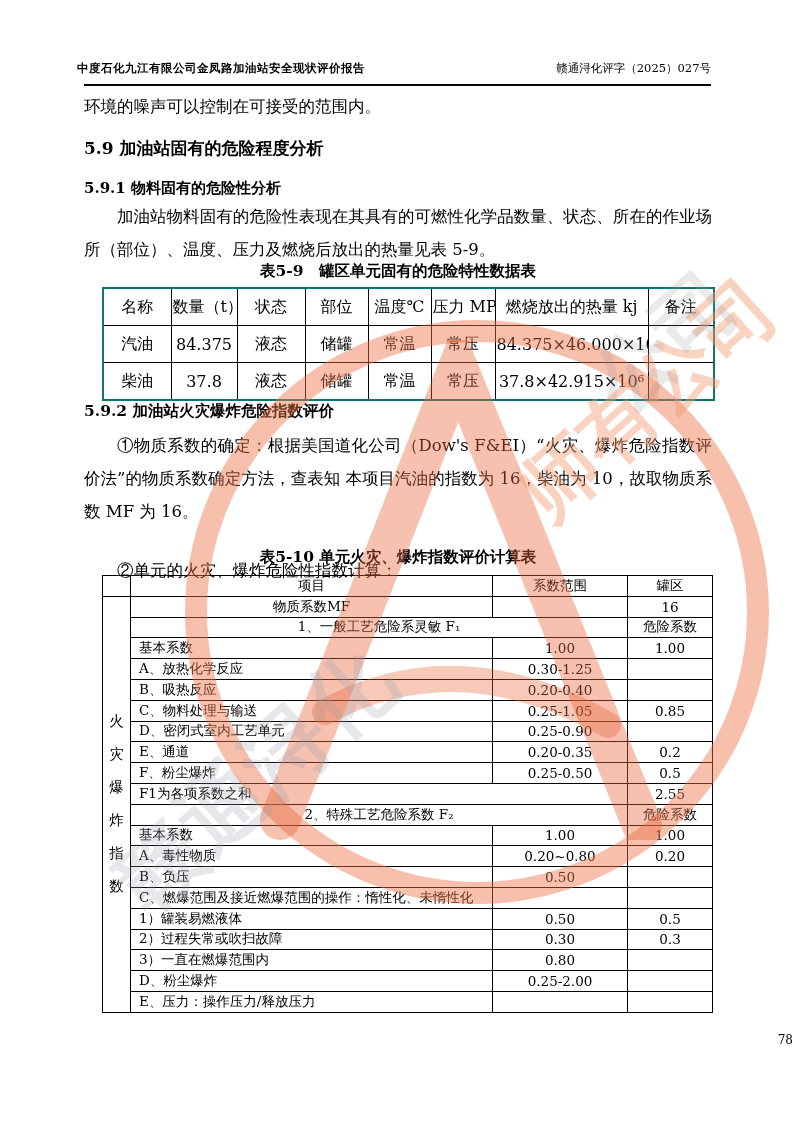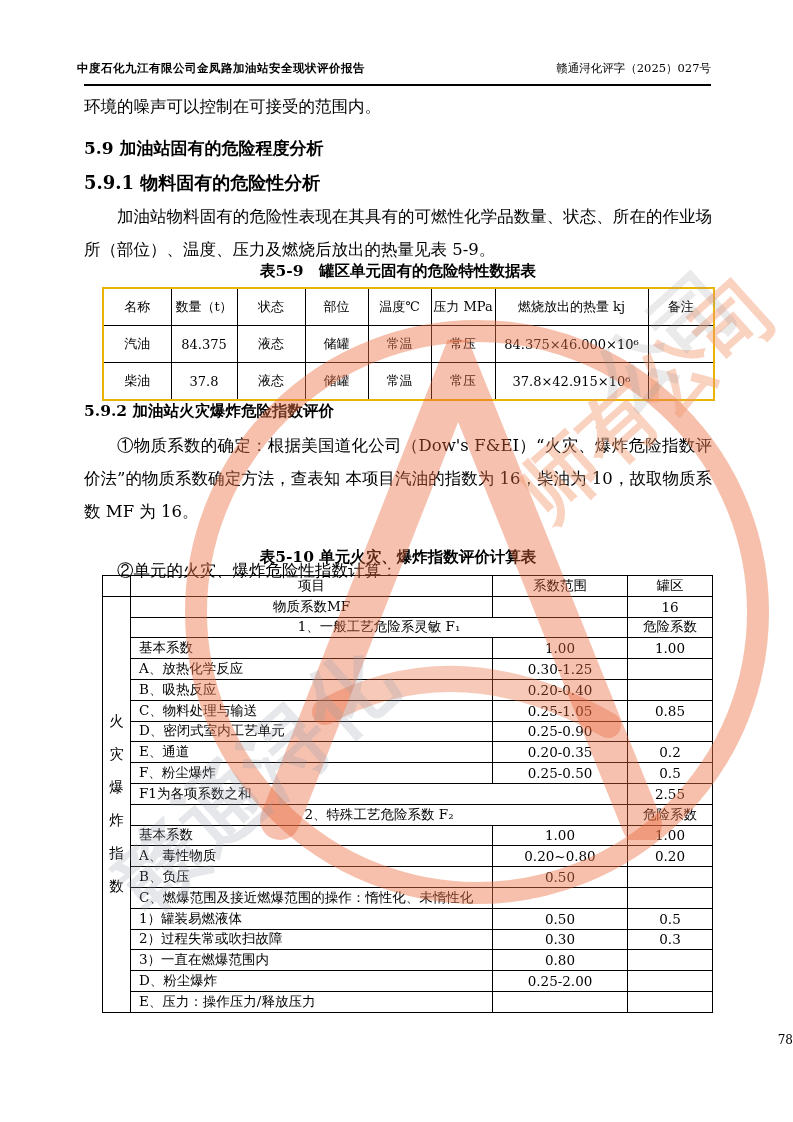--- a/index.html
+++ b/index.html
@@ -5,33 +5,33 @@
   html,body{margin:0;padding:0;background:#e8e8e8;}
   .page{position:relative;width:793px;height:1122px;background:#ffffff;margin:0 auto;
         font-family:"DejaVu Serif","Liberation Serif",serif;color:#000;overflow:hidden;}
   
   .hdr-left{position:absolute;left:77px;top:61px;font-size:11.5px;font-weight:bold;letter-spacing:.5px;}
   .hdr-right{position:absolute;right:82px;top:61px;font-size:11.5px;font-weight:normal;}
   .hdr-rule{position:absolute;left:84px;right:82px;top:84px;border-top:2px solid #000;height:0;}
   
   .intro{position:absolute;left:84px;top:96px;font-size:16.5px;}
   .h59{position:absolute;left:84px;top:137px;font-size:17px;font-weight:bold;}
-  .h591{position:absolute;left:84px;top:171px;font-size:18px;font-weight:bold;}
+  .h591{position:absolute;left:84px;top:179px;font-size:15px;font-weight:bold;}
   .p591{position:absolute;left:84px;top:200px;width:628px;font-size:16.5px;line-height:33px;
         text-indent:33px;text-align:justify;}
   .cap59{position:absolute;left:84px;top:261px;width:628px;text-align:center;font-size:15.5px;font-weight:bold;}
   .h592{position:absolute;left:84px;top:401px;font-size:15.5px;font-weight:bold;}
   .p592a{position:absolute;left:84px;top:429px;width:628px;font-size:16.5px;line-height:33px;
          text-indent:33px;text-align:justify;}
   .p592b{position:absolute;left:84px;top:512px;width:628px;font-size:16.5px;text-indent:33px;margin-top:48px;}
   .cap510{position:absolute;left:84px;top:547px;width:628px;text-align:center;font-size:15.5px;font-weight:bold;}
   
   table{border-collapse:collapse;table-layout:fixed;}
   td{border:1px solid #000;overflow:hidden;white-space:nowrap;}
-  .t59{position:absolute;left:102px;top:287px;width:611px;height:102px;border:2px solid #eab308;font-size:13px;}
+  .t59{position:absolute;left:102px;top:287px;width:611px;height:102px;border:2px solid #0f766e;font-size:16px;}
   .t59 td{text-align:center;height:34px;}
   .t510{position:absolute;left:102px;top:575px;width:611px;height:437px;border:1.5px solid #000;font-size:13.5px;}
   .t510 tr{height:20.8px;}
   .t510 td.l{text-align:left;padding:0 8px;}
   .t510 td.c{text-align:center;padding:0 2px;}
   .t510 td.side{text-align:center;vertical-align:middle;font-size:14.5px;
                 white-space:pre-line;line-height:33px;padding:0;}
   
   .pageno{position:absolute;left:0;top:1033px;width:793px;text-align:right;font-size:12px;}
   

